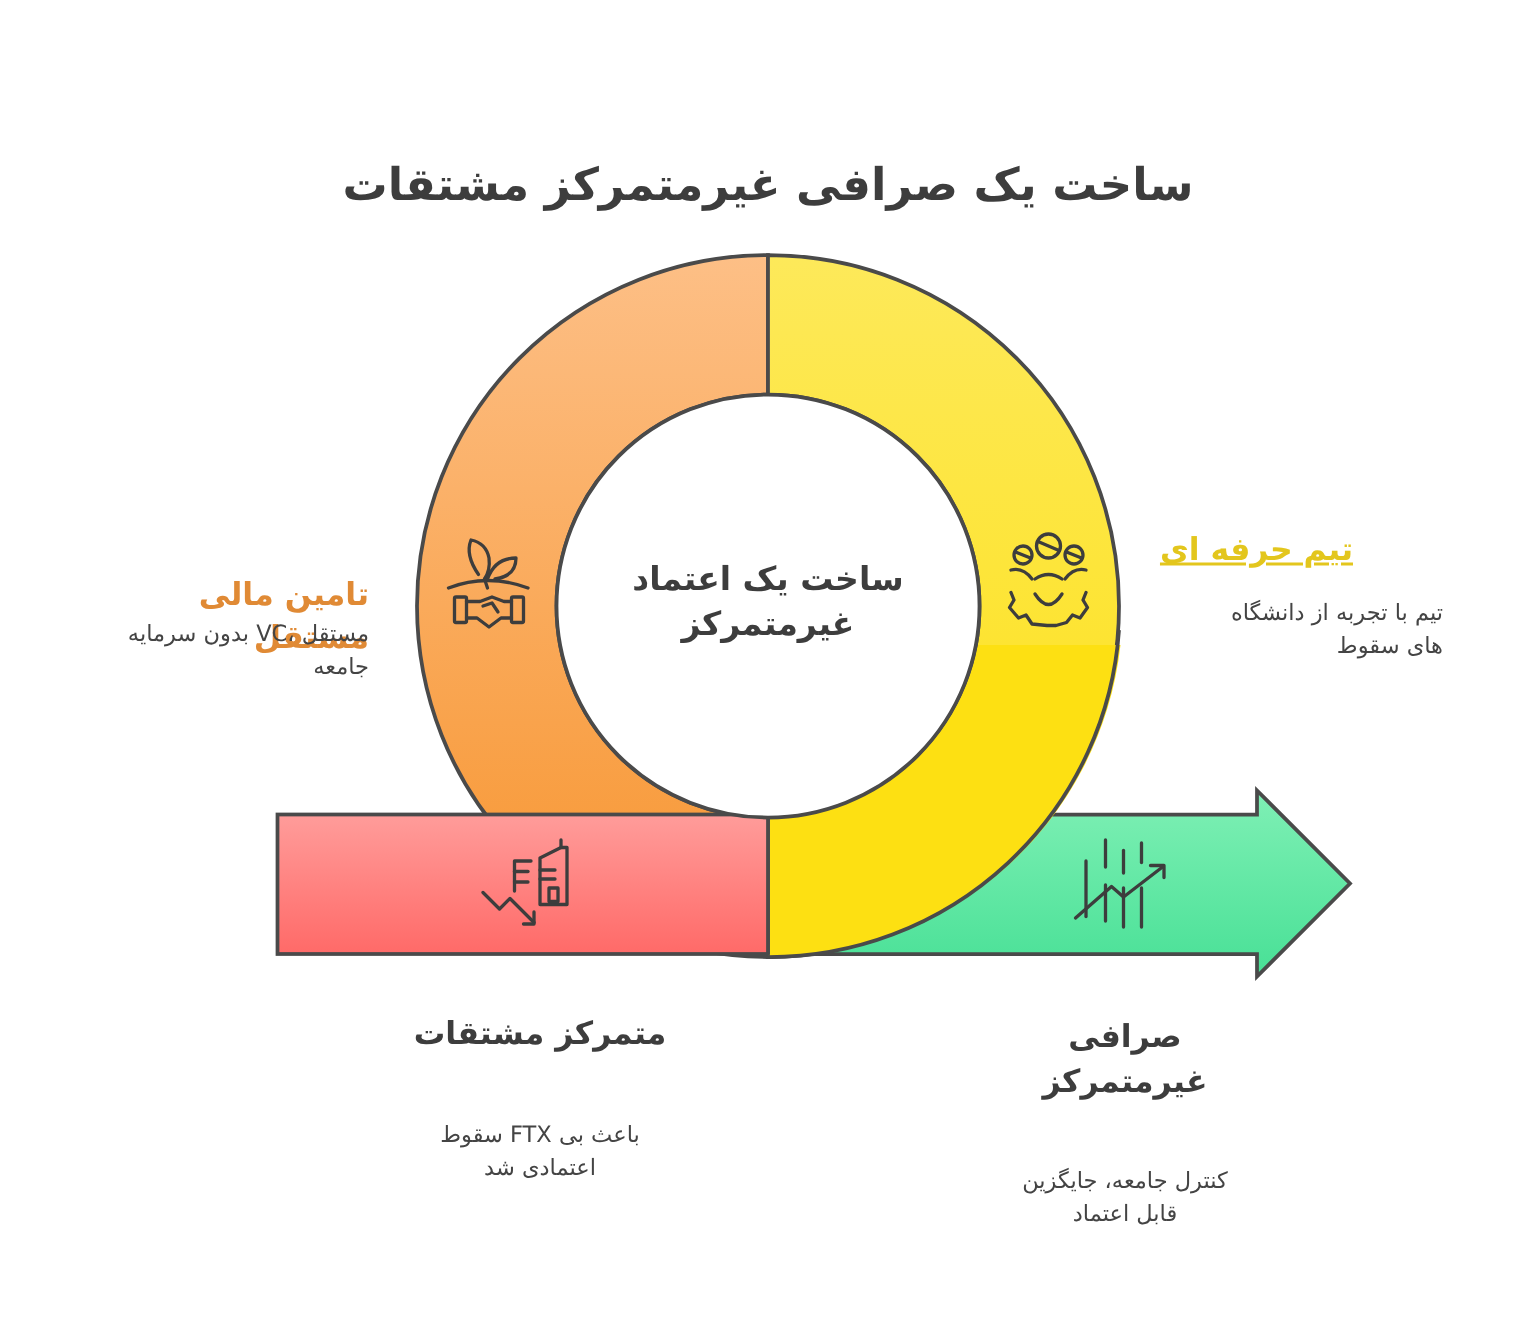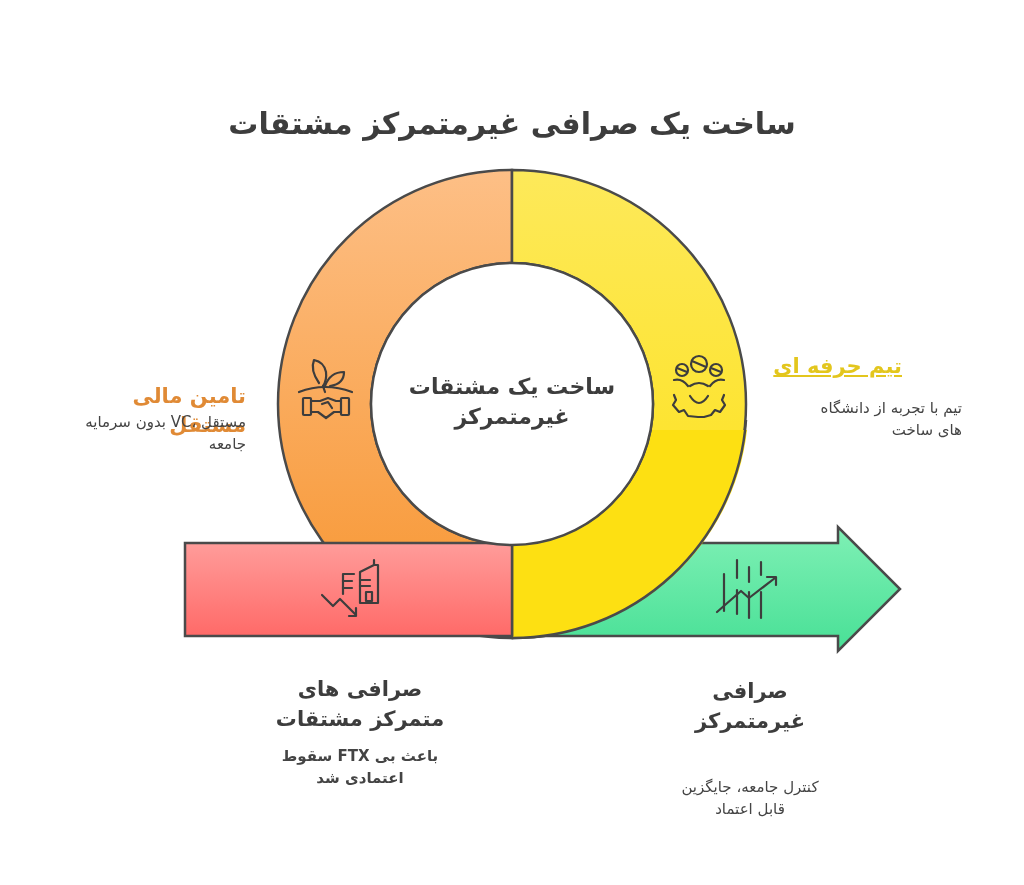--- a/index.html
+++ b/index.html
@@ -100,44 +100,43 @@
     <path d="M761 562 L761 575"></path>
     <path d="M737 590 L737 614"></path>
     <path d="M749 592 L749 618"></path>
     <path d="M761 592 L761 618"></path>
     <path d="M717 612 L741 591 L749 598 L775 578"></path>
     <path d="M767 577 L776 577 L776 585"></path>
   </g>
 </svg>
 
 <div class="center-label">
-  <div>ساخت یک مشتقات</div>
+  <div>ساخت یک اعتماد</div>
   <div>غیرمتمرکز</div>
 </div>
 
 <div class="side-title" style="right:778px; top:338px; color:#e08a35; text-align:right;margin-top:44px;">
   <div>تامین مالی</div>
   <div>مستقل</div>
 </div>
 <div class="side-desc" style="right:778px; top:411px; text-align:right;">
   <div>مستقل ،VC بدون سرمایه</div>
   <div>جامعه</div>
 </div>
 
 <div class="side-title" style="right:122px; top:352px; color:#e3c61d; text-align:right;text-decoration:underline;">تیم حرفه ای</div>
 <div class="side-desc" style="right:62px; top:397px; text-align:right;">
   <div>تیم با تجربه از دانشگاه</div>
-  <div>های ساخت</div>
+  <div>های سقوط</div>
 </div>
 
 <div class="bottom-title" style="left:250px; width:220px; top:674px;">
-  <div>صرافی های</div>
   <div>متمرکز مشتقات</div>
 </div>
-<div class="bottom-desc" style="left:250px; width:220px; top:745px;font-weight:bold;">
+<div class="bottom-desc" style="left:250px; width:220px; top:745px;">
   <div>باعث بی FTX سقوط</div>
   <div>اعتمادی شد</div>
 </div>
 
 <div class="bottom-title" style="left:640px; width:220px; top:676px;">
   <div>صرافی</div>
   <div>غیرمتمرکز</div>
 </div>
 <div class="bottom-desc" style="left:640px; width:220px; top:776px;">
   <div>کنترل جامعه، جایگزین</div>

